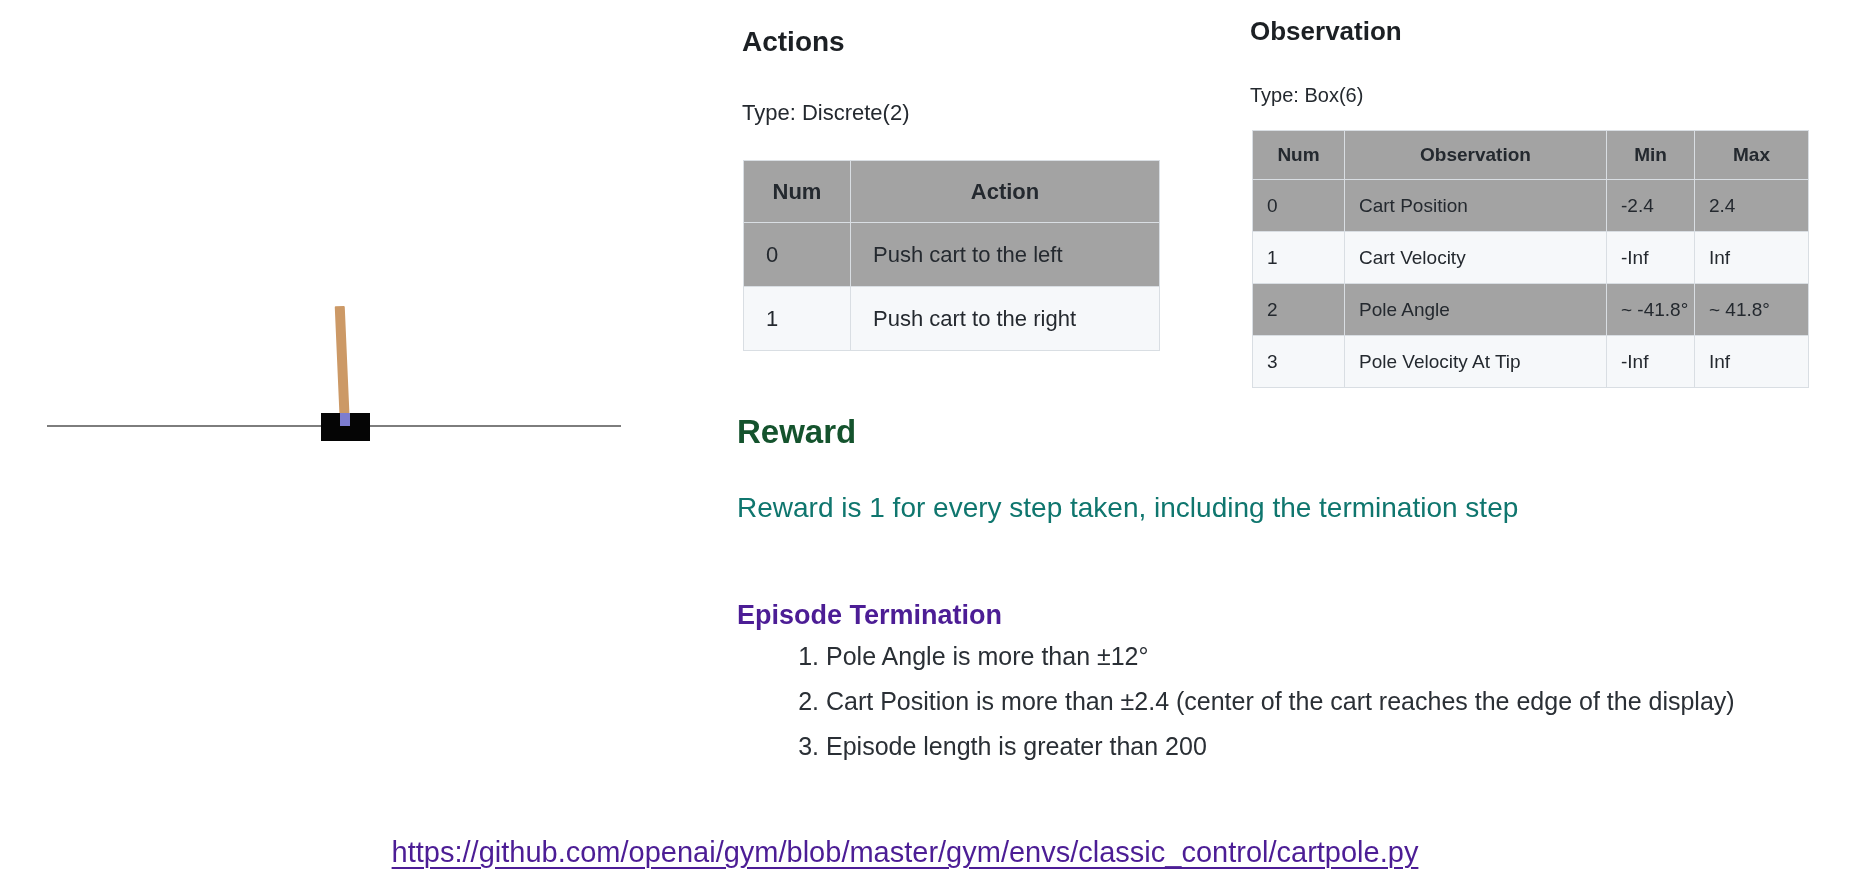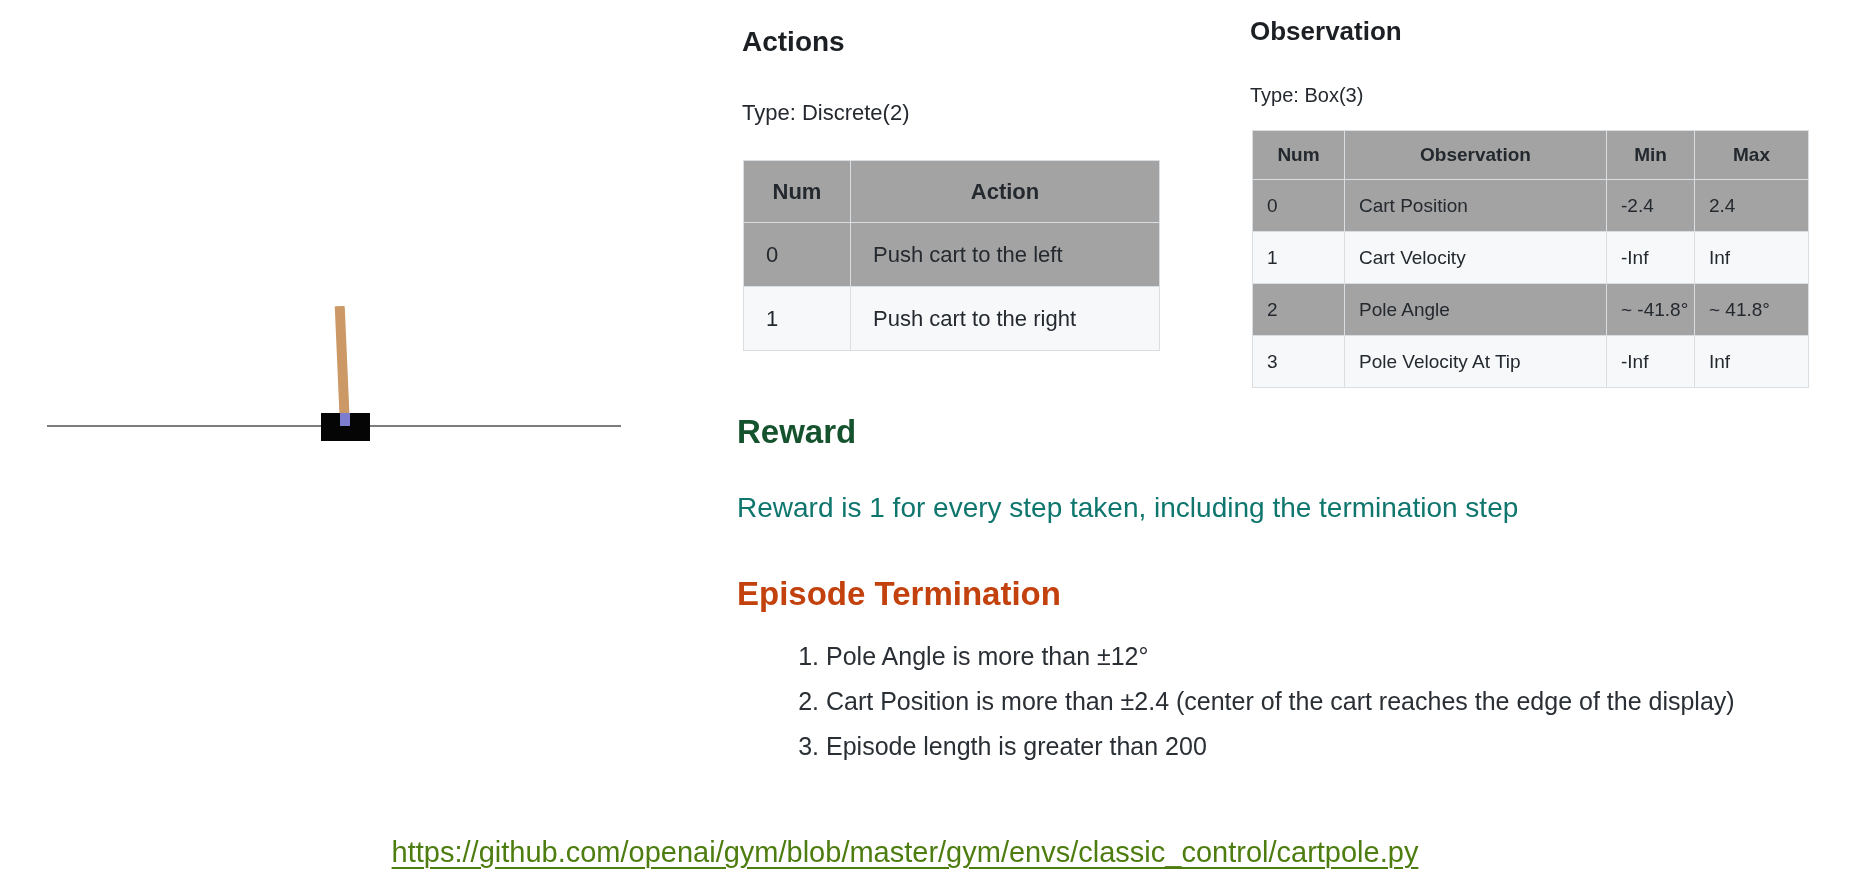--- a/index.html
+++ b/index.html
@@ -19,21 +19,21 @@
   .cart{position:absolute;left:321px;top:413px;width:49px;height:28px;background:#050505;}
   .axle{position:absolute;left:340px;top:413px;width:10px;height:13px;background:#7d7dd0;}
 
   
   .h-actions{left:742px;top:26px;font-size:28px;font-weight:700;color:#1c2024;}
   .t-actions{left:742px;top:100px;font-size:22px;color:#24292f;text-align:center;}
   .h-observation{left:1250px;top:16px;font-size:26px;font-weight:700;color:#1c2024;}
   .t-observation{left:1250px;top:84px;font-size:20px;color:#24292f;}
   .h-reward{left:737px;top:413px;font-size:33px;font-weight:700;color:#14532d;}
   .p-reward{left:737px;top:492px;font-size:28px;color:#0f766e;}
-  .h-epterm{left:737px;top:575px;font-size:33px;font-weight:700;color:#c2410c;}
+  .h-epterm{left:737px;top:600px;font-size:27px;font-weight:700;color:#4c1d95;}
 
   
   table{border-collapse:collapse;background:#a3a3a3;}
   th,td{border:1px solid #d9dee3;color:#24292f;}
   th{font-weight:700;text-align:center;}
   tr.alt td{background:#f6f8fa;}
 
   .actions-table{left:743px;top:160px;}
   .actions-table th{font-size:22px;height:59px;}
   .actions-table td{font-size:22px;height:61px;text-align:left;padding-left:22px;}
@@ -47,21 +47,21 @@
   .obs-table .col-obs{width:259px;}
   .obs-table .col-min{width:85px;}
   .obs-table .col-max{width:111px;}
 
   
   .ep-list{left:740px;top:634px;margin:0;padding-left:50px;font-size:25px;color:#2a2f35;}
   .ep-list li{line-height:45px;margin-left:36px;}
 
   
   .link-wrap{left:0;top:836px;width:1810px;text-align:center;}
-  .gh-link{font-size:29px;color:#4d7c0f;
+  .gh-link{font-size:29px;color:#4c1d95;
            text-decoration-thickness:2px;text-underline-offset:5px;}
 </style>
 </head>
 <body>
 
 <div>
   <div class="track"></div>
   <div class="pole"></div>
   <div class="cart"></div>
   <div class="axle"></div>
@@ -83,21 +83,21 @@
       <td>Push cart to the left</td>
     </tr>
     <tr class="alt">
       <td>1</td>
       <td>Push cart to the right</td>
     </tr>
   </tbody>
 </table>
 
 <div class="abs h-observation">Observation</div>
-<div class="abs t-observation">Type: Box(3)</div>
+<div class="abs t-observation">Type: Box(6)</div>
 
 <table class="abs obs-table">
   <thead>
     <tr>
       <th class="col-num">Num</th>
       <th class="col-obs">Observation</th>
       <th class="col-min">Min</th>
       <th class="col-max">Max</th>
     </tr>
   </thead>

